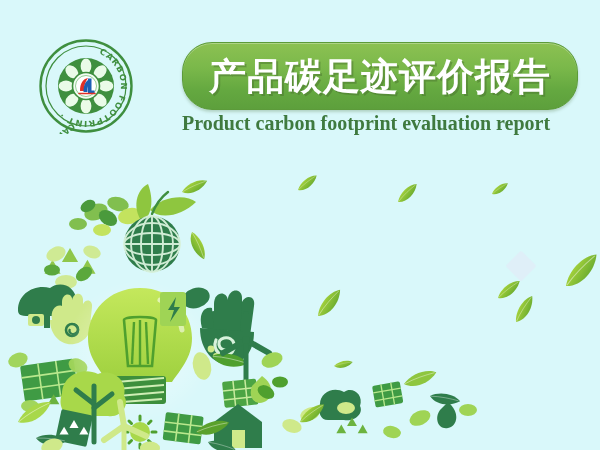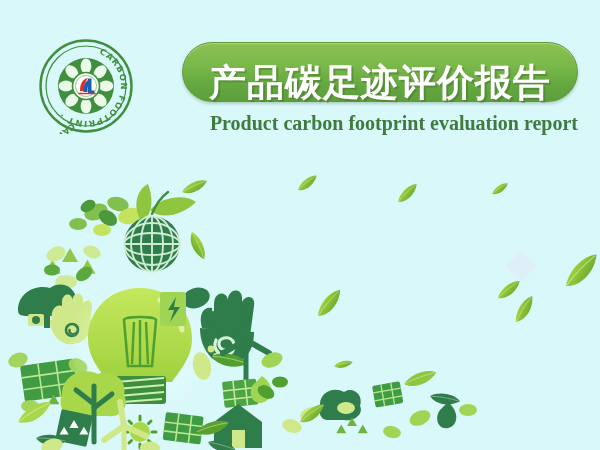--- a/index.html
+++ b/index.html
@@ -52,46 +52,46 @@
     height: 96px;
   }
   .logo svg { display: block; }
 
   
   .title-pill {
     position: absolute;
     left: 182px;
     top: 42px;
     width: 396px;
-    height: 60px;
+    height: 68px;
     border-radius: 30px;
     background: linear-gradient(180deg, #8cc152 0%, #7ab84a 38%, #64a840 72%, #5d9f3c 100%);
     border: 1px solid #5c9b3a;
     box-shadow: 0 2px 3px rgba(60,100,40,0.25), inset 0 1px 0 rgba(255,255,255,0.30);
     display: flex;
-    align-items: flex-end;
+    align-items: center;
     justify-content: center;
     box-sizing: border-box;
   }
   .title-text {
     font-family: "DejaVu Sans", "Liberation Sans", sans-serif;
     font-weight: bold;
     font-size: 37px;
     letter-spacing: 1px;
     color: #ffffff;
     text-shadow: 2px 2px 0 rgba(70,110,45,0.45);
     white-space: nowrap;
     line-height: 1;
   }
   .subtitle {
     position: absolute;
     left: 182px;
     top: 112px;
     width: 396px;
-    text-align: right;
+    text-align: left;
     font-family: "Liberation Serif", "DejaVu Serif", serif;
     font-weight: bold;
     font-size: 20px;
     color: #3f7a3f;
     white-space: nowrap;
   }
 
   
   .artwork {
     position: absolute;

